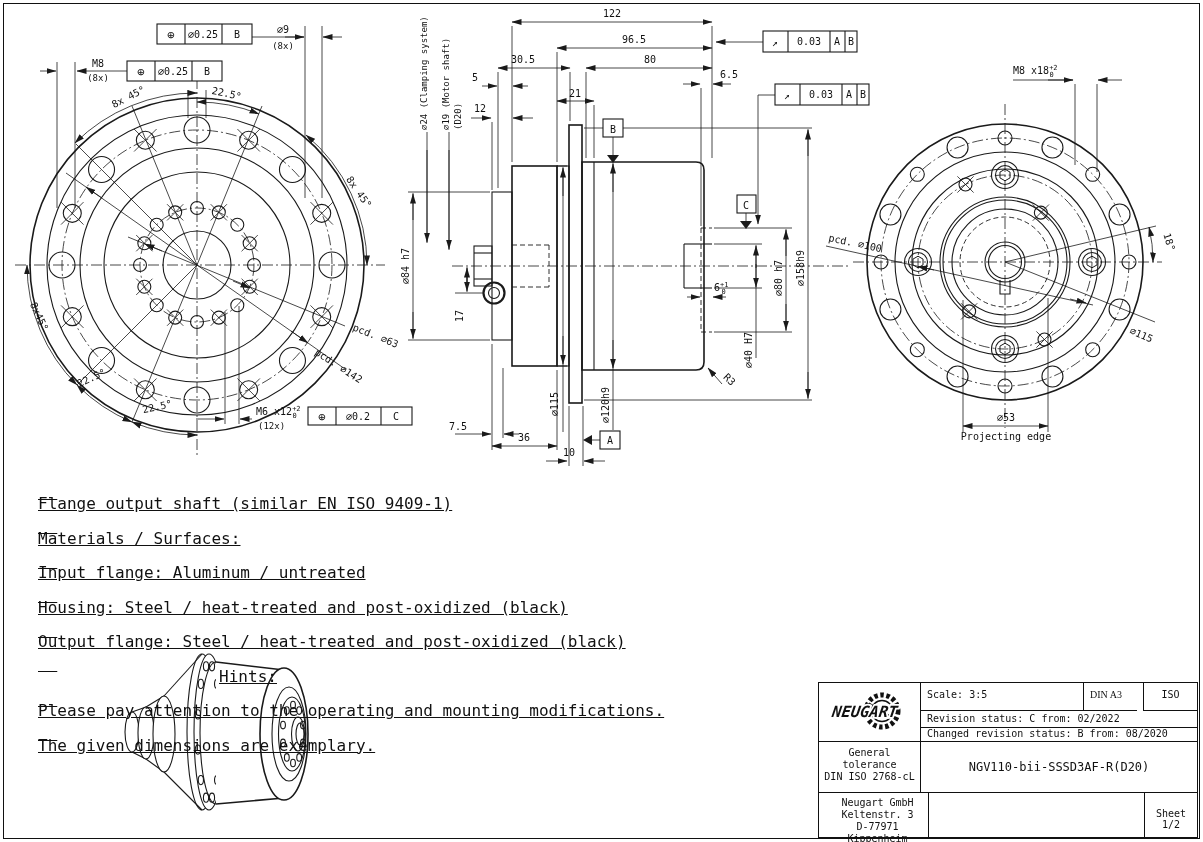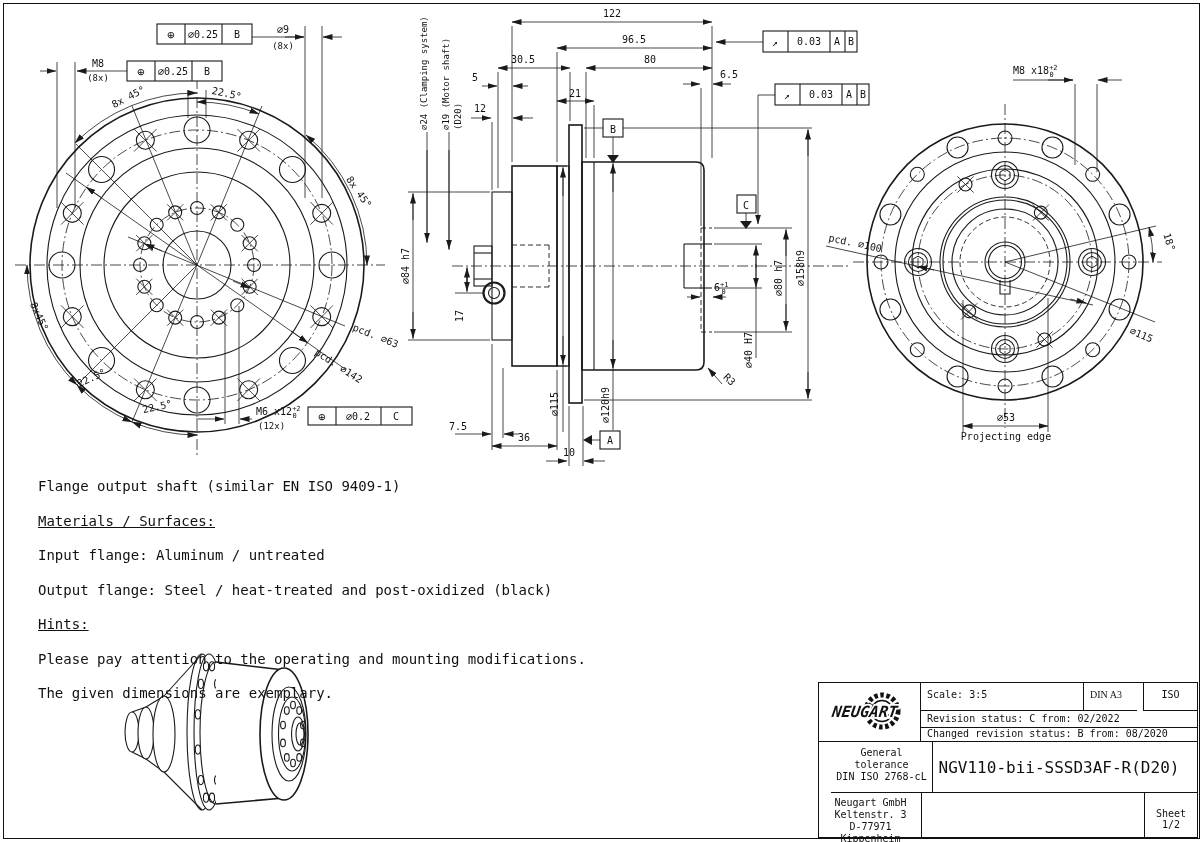--- a/index.html
+++ b/index.html
@@ -11,29 +11,29 @@
   svg text.t9{font-size:9px;}
   svg text.t12{font-size:12.5px;}
   .ln{fill:none;stroke:#1a1a1a;stroke-width:1.1;}
   .lw{fill:none;stroke:#1a1a1a;stroke-width:1.6;}
   .th{fill:none;stroke:#1a1a1a;stroke-width:0.8;}
   .cl{fill:none;stroke:#1a1a1a;stroke-width:0.8;stroke-dasharray:11 3 2 3;}
   .hd{fill:none;stroke:#1a1a1a;stroke-width:0.9;stroke-dasharray:5 3;}
   .fw{fill:#fff;stroke:#1a1a1a;stroke-width:1.1;}
   .blk{fill:#1a1a1a;stroke:none;}
   
-  #notes{position:absolute;left:38px;top:458px;width:420px;font-size:14px;line-height:11.5px;white-space:pre;}
+  #notes{position:absolute;left:38px;top:475px;width:420px;font-size:16px;line-height:11.5px;white-space:pre;text-decoration:underline;}
   #notes div{margin:0;}
   .und{text-decoration:underline;}
-  .mt13{margin-top:13px;} .mt5{margin-top:4px;} .mt9{margin-top:9px;} .mt6{margin-top:6px;} .mt15{margin-top:15px;}
+  .mt13{margin-top:13px;} .mt5{margin-top:4px;} .mt9{margin-top:9px;text-align:center;} .mt6{margin-top:6px;} .mt15{margin-top:15px;}
   
   #tb{position:absolute;left:818px;top:682px;width:380px;height:156px;border:1.7px solid #111;box-sizing:border-box;font-size:10px;}
   #tb .cell{position:absolute;box-sizing:border-box;}
   .br{border-right:1.1px solid #111;} .bb{border-bottom:1.1px solid #111;} .bl{border-left:1.1px solid #111;}
-  #tb-part{display:flex;align-items:center;justify-content:center;font-size:16px;}
+  #tb-part{display:flex;align-items:center;justify-content:center;font-size:12px;}
   #tb-tol{text-align:center;padding-top:5px;line-height:12px;}
   #tb-co{text-align:center;padding-top:4px;line-height:12px;font-size:10px;}
   #tb-sheet{padding-top:15px;text-align:center;}
   .rowtxt{padding:2px 6px;}
 </style>
 </head>
 <body>
 
 <div id="page">
 <div id="border"></div>
@@ -486,41 +486,42 @@
         </g>
   <ellipse cx="186" cy="112" rx="6.5" ry="17" class="ln"></ellipse>
   <ellipse cx="188" cy="112" rx="4" ry="11" class="ln"></ellipse>
 </g>
 </svg>
 
 <div id="notes">
   <div>Flange output shaft (similar EN ISO 9409-1)</div>
   <div class="und mt13">Materials / Surfaces:</div>
   <div class="mt5">Input flange: Aluminum / untreated</div>
+  <div>Housing: Steel / heat-treated and post-oxidized (black)</div>
   <div>Output flange: Steel / heat-treated and post-oxidized (black)</div>
   <div class="und mt9">Hints:</div>
   <div class="mt6">Please pay attention to the operating and mounting modifications.</div>
   <div>The given dimensions are exemplary.</div>
 </div>
 
 <div id="tb">
   <div class="cell br bb" style="left:0;top:0;width:102px;height:59px;">
     <svg width="100" height="57" viewBox="0 0 100 57">
       <circle cx="63" cy="28" r="16" fill="none" stroke="#111" stroke-width="5" stroke-dasharray="3.5 2.6"></circle>
       <circle cx="63" cy="28" r="10.5" fill="#fff" stroke="#111" stroke-width="1.4"></circle>
       <line x1="50" y1="20" x2="76" y2="36" stroke="#111" stroke-width="1.2"></line>
       <text x="50" y="34" text-anchor="middle" transform="skewX(-8)" style="font-size:15.5px;font-weight:bold;font-style:italic;paint-order:stroke;stroke:#fff;stroke-width:3.5px;fill:#111;">NEUGART</text>
     </svg>
   </div>
-  <div id="tb-tol" class="cell br bb" style="left:0;top:59px;width:102px;height:51px;margin-left:12px;">
+  <div id="tb-tol" class="cell br bb" style="left:0;top:59px;width:102px;height:51px;">
     <div>General</div>
     <div>tolerance</div>
     <div>DIN ISO 2768-cL</div>
   </div>
-  <div id="tb-co" class="cell br" style="left:1px;top:110px;width:102px;height:46px;">
+  <div id="tb-co" class="cell br" style="left:8px;top:110px;width:102px;height:46px;">
     <div>Neugart GmbH</div>
     <div>Keltenstr. 3</div>
     <div>D-77971 Kippenheim</div>
   </div>
   <div class="cell bb rowtxt" style="left:102px;top:0;width:168px;height:28px;padding-top:6px;">Scale: 3:5</div>
   <div class="cell bb bl rowtxt" style="left:264px;top:0;width:54px;height:28px;padding-top:6px;font-family:Liberation Serif, serif;">DIN A3</div>
   <div class="cell bb bl rowtxt" style="left:324px;top:0;width:54px;height:28px;padding-top:6px;text-align:center;">ISO</div>
   <div class="cell bb rowtxt" style="left:102px;top:28px;width:276px;height:17px;">Revision status: C  from: 02/2022</div>
   <div class="cell bb rowtxt" style="left:102px;top:45px;width:276px;height:14px;padding-top:0;">Changed revision status: B  from: 08/2020</div>
   <div id="tb-part" class="cell bb" style="left:102px;top:59px;width:276px;height:51px;">NGV110-bii-SSSD3AF-R(D20)</div>

